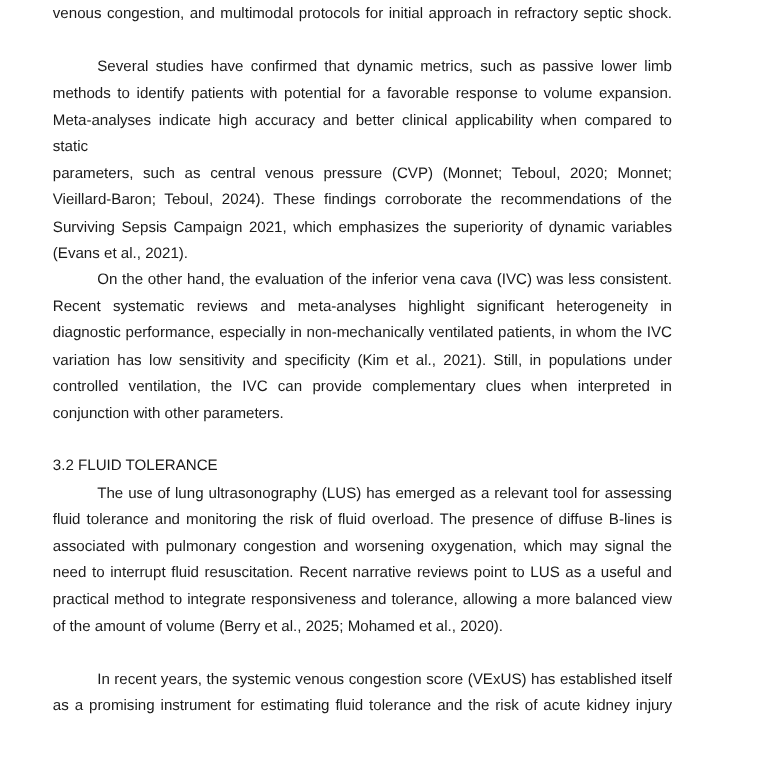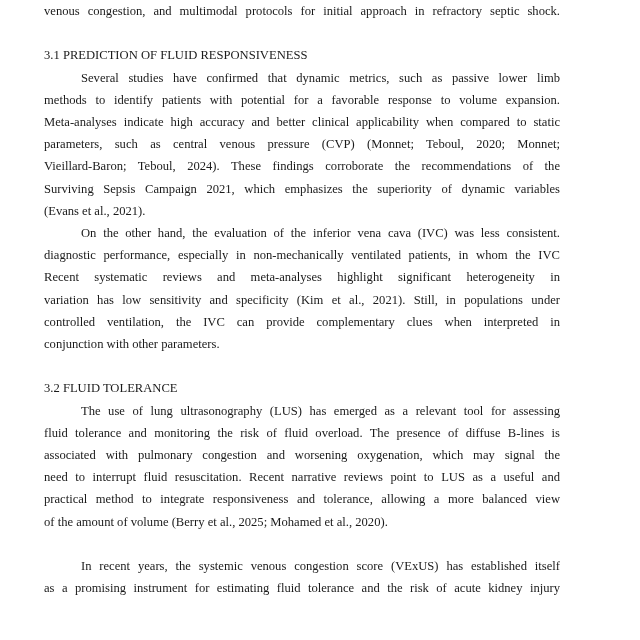--- a/index.html
+++ b/index.html
@@ -7,21 +7,21 @@
     padding: 0;
     background: #ffffff;
   }
   .page {
     position: relative;
     width: 620px;
     height: 640px;
     box-sizing: border-box;
     background: #ffffff;
     color: #1a1a1a;
-    font-family: Liberation Serif, serif;
+    font-family: Liberation Sans, sans-serif;
     font-size: 12.6px;
     line-height: 22.2px;
     padding: 0 60px 0 44px;
     overflow: hidden;
   }
   .line {
     text-align: justify;
     text-align-last: justify;
   }
   .line.last {
@@ -43,36 +43,35 @@
 </style>
 </head>
 <body>
 
 <div class="page">
 
   <div class="line">venous congestion, and multimodal protocols for initial approach in refractory septic shock.</div>
 
   <div class="spacer"></div>
 
-  <div class="heading">3.1 PREDICTION OF FLUID RESPONSIVENESS</div>
 
   <div class="para">
     <div class="line first">Several studies have confirmed that dynamic metrics, such as passive lower limb</div>
     <div class="line">methods to identify patients with potential for a favorable response to volume expansion.</div>
     <div class="line">Meta-analyses indicate high accuracy and better clinical applicability when compared to static</div>
     <div class="line">parameters, such as central venous pressure (CVP) (Monnet; Teboul, 2020; Monnet;</div>
     <div class="line">Vieillard-Baron; Teboul, 2024). These findings corroborate the recommendations of the</div>
     <div class="line">Surviving Sepsis Campaign 2021, which emphasizes the superiority of dynamic variables</div>
     <div class="line last">(Evans et al., 2021).</div>
   </div>
 
   <div class="para">
     <div class="line first">On the other hand, the evaluation of the inferior vena cava (IVC) was less consistent.</div>
+    <div class="line">Recent systematic reviews and meta-analyses highlight significant heterogeneity in</div>
     <div class="line">diagnostic performance, especially in non-mechanically ventilated patients, in whom the IVC</div>
-    <div class="line">Recent systematic reviews and meta-analyses highlight significant heterogeneity in</div>
     <div class="line">variation has low sensitivity and specificity (Kim et al., 2021). Still, in populations under</div>
     <div class="line">controlled ventilation, the IVC can provide complementary clues when interpreted in</div>
     <div class="line last">conjunction with other parameters.</div>
   </div>
 
   <div class="spacer"></div>
 
   <div class="heading">3.2 FLUID TOLERANCE</div>
 
   <div class="para">

